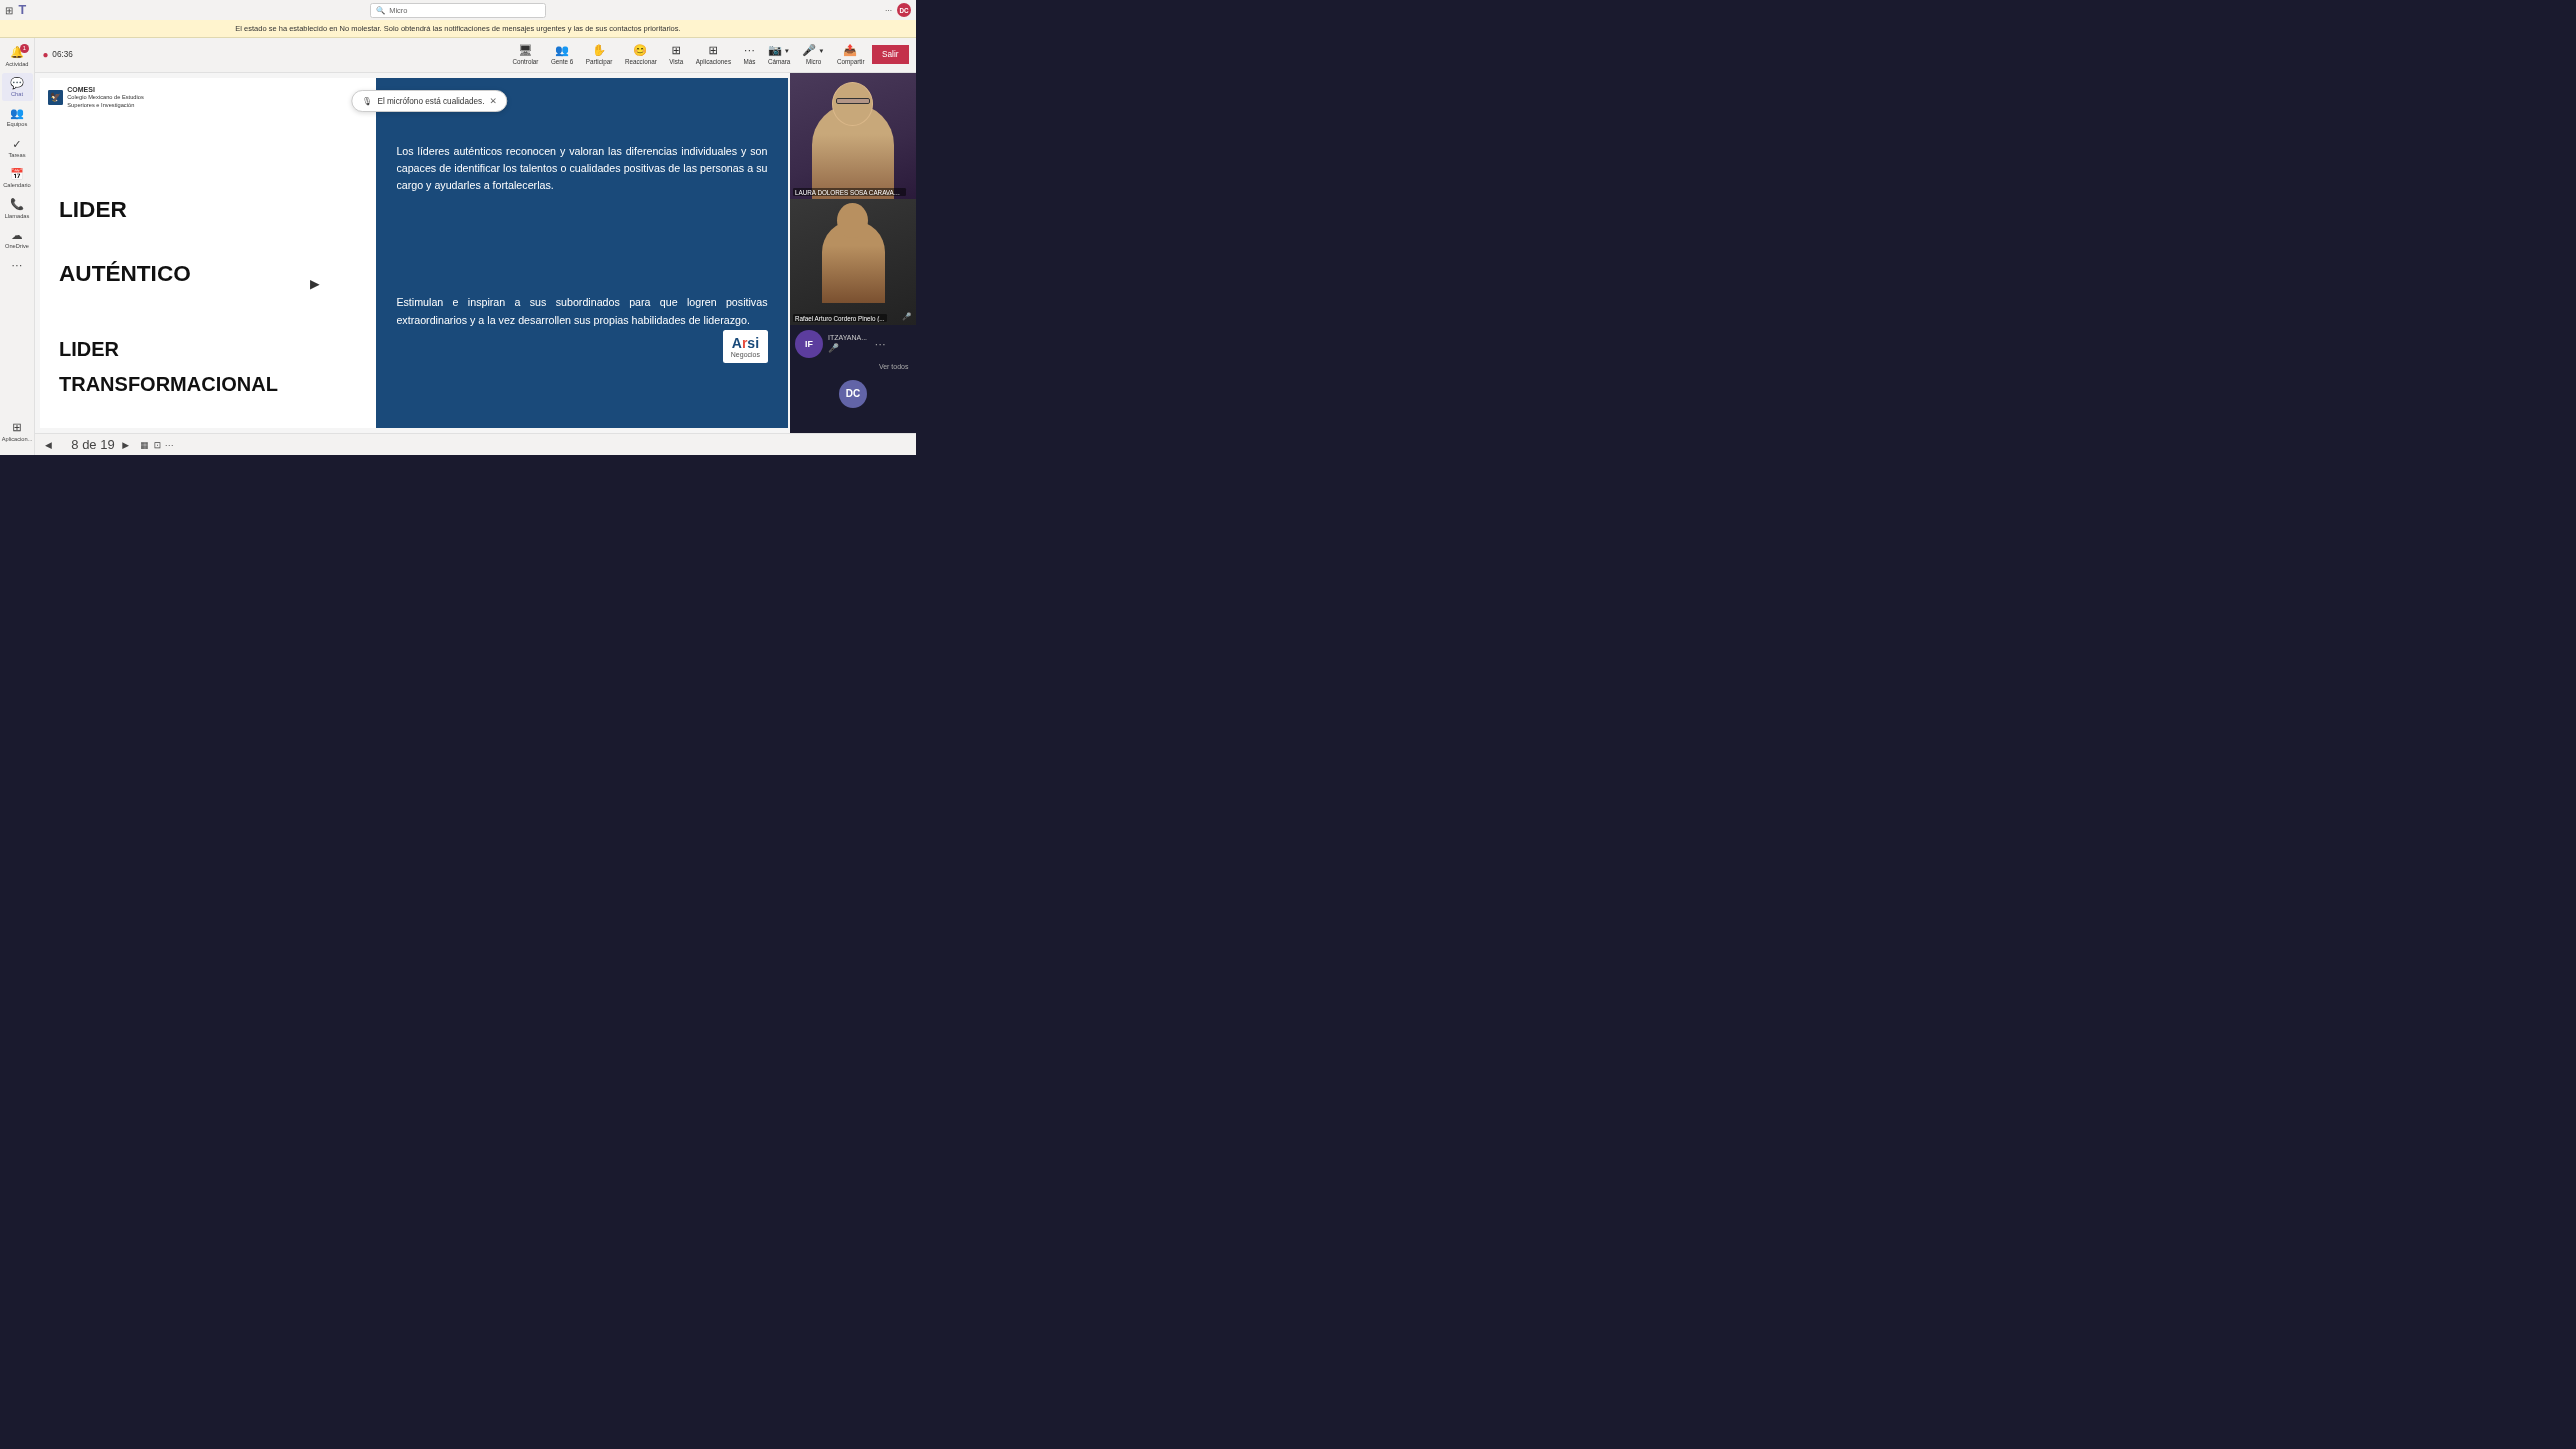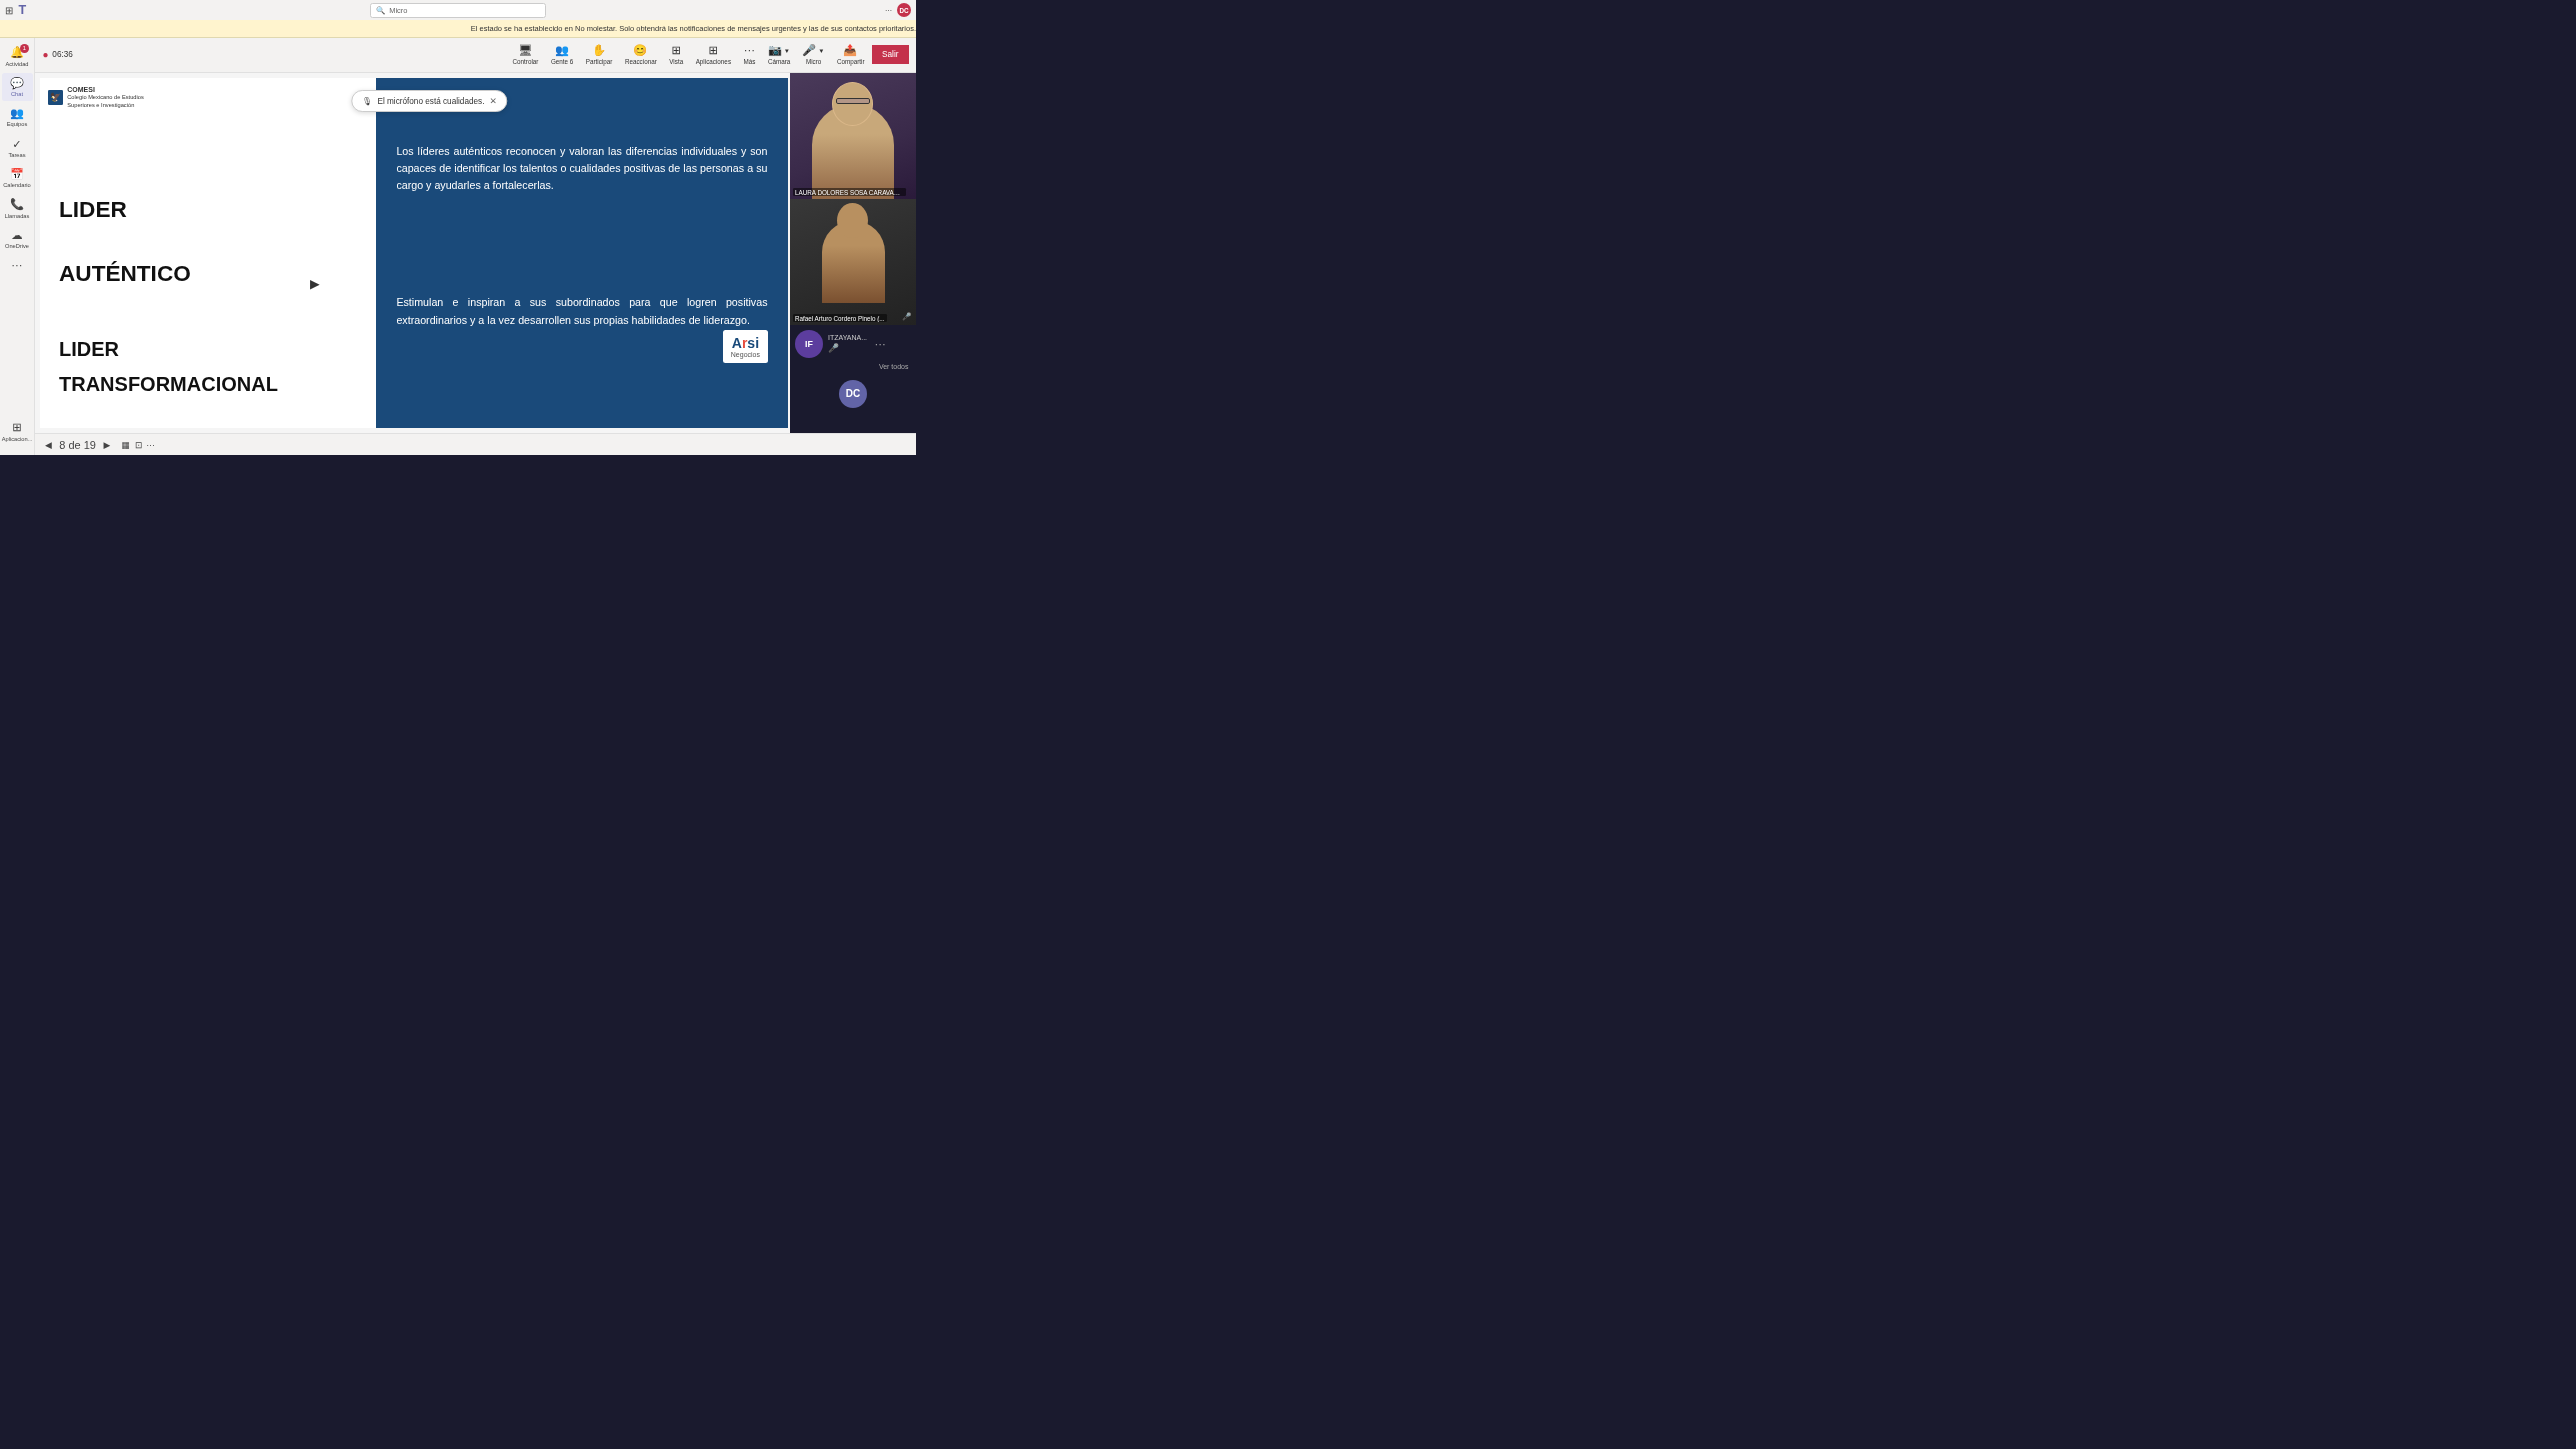--- a/index.html
+++ b/index.html
@@ -64,21 +64,21 @@
       font-size: 6.3px;
       font-weight: bold;
     }
 
     
     .notification-bar {
       height: 17.6px;
       background: #fff4ce;
       display: flex;
       align-items: center;
-      justify-content: flex-end;
+      justify-content: center;
       font-size: 7.5px;
       color: #333;
       border-bottom: 0.6px solid #e0d8b0;
     }
 
     
     .main-container {
       display: flex;
       height: calc(513px - 20px - 17.6px - 35px - 22.6px);
     }
@@ -301,21 +301,21 @@
       border-top: 0.6px solid #e0e0e0;
     }
     .nav-btn {
       background: none;
       border: none;
       cursor: pointer;
       font-size: 8.8px;
       color: #444;
       padding: 1.3px 2.5px;
     }
-    .page-indicator { font-size: 11px; color: #444; }
+    .page-indicator { font-size: 13px; color: #444; margin-left: 12px; }
     .view-btns { display: flex; gap: 2.5px; margin-left: 2.5px; }
     .view-btn {
       background: none;
       border: none;
       cursor: pointer;
       font-size: 8.8px;
       color: #444;
       padding: 1.3px;
     }
     .more-btn {

